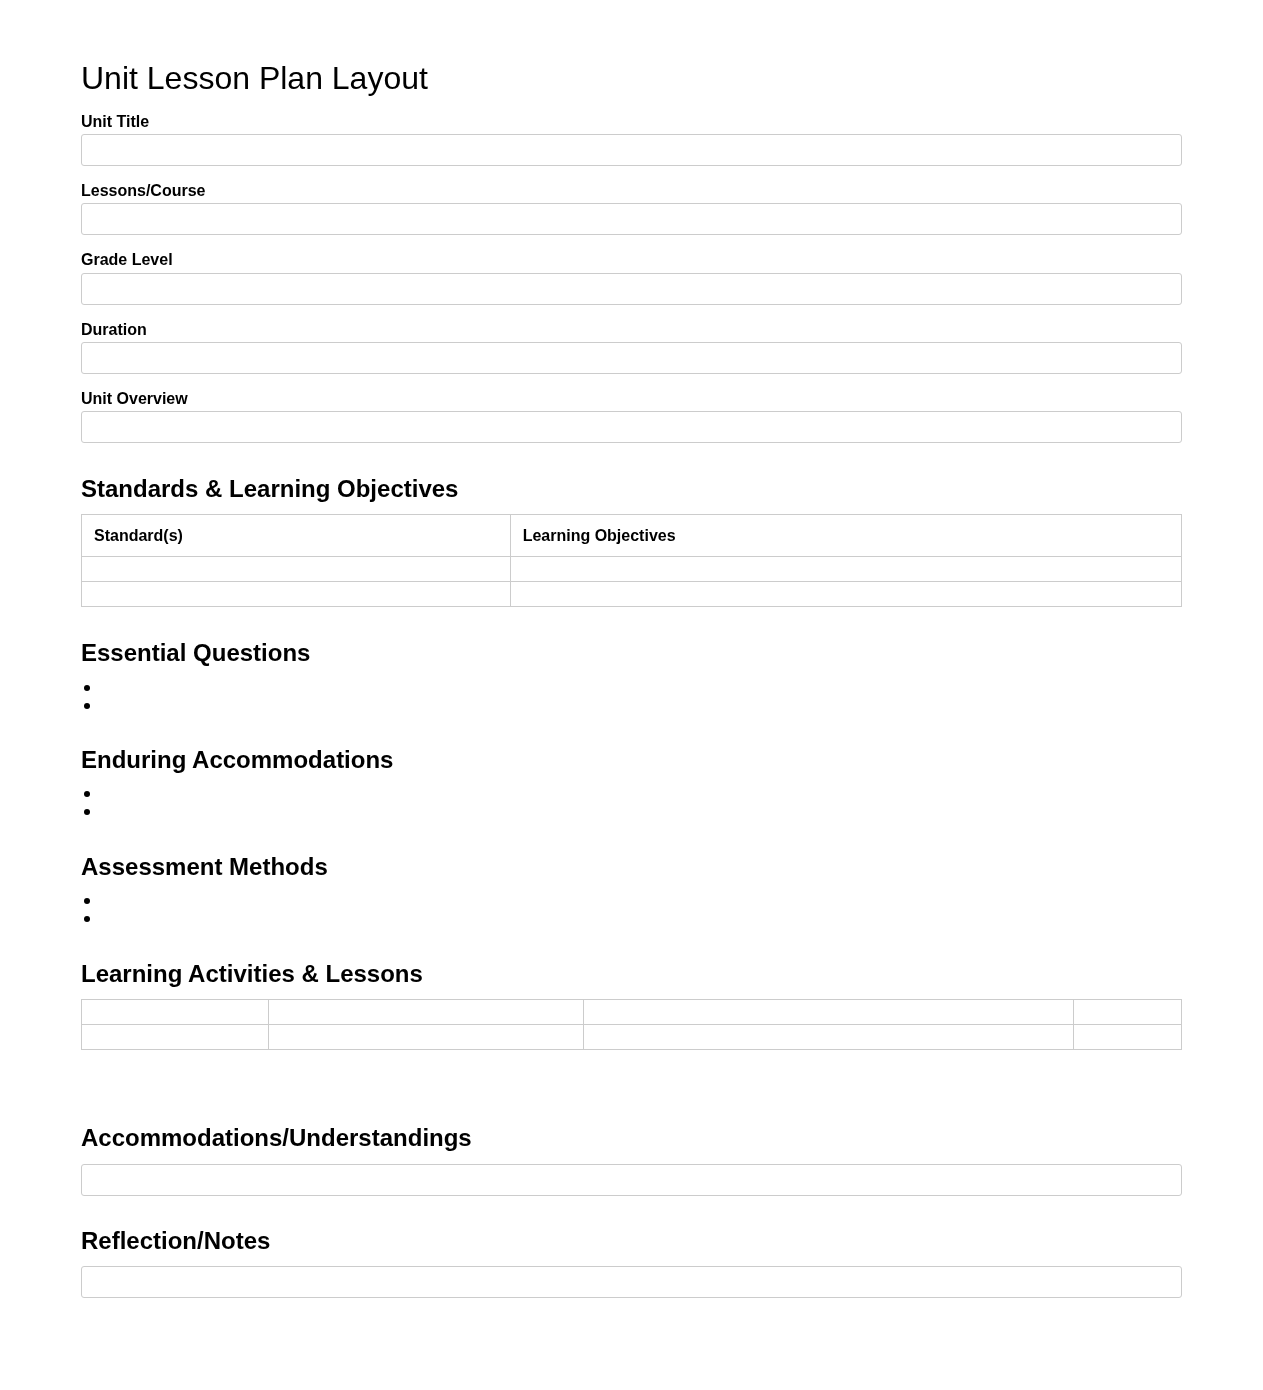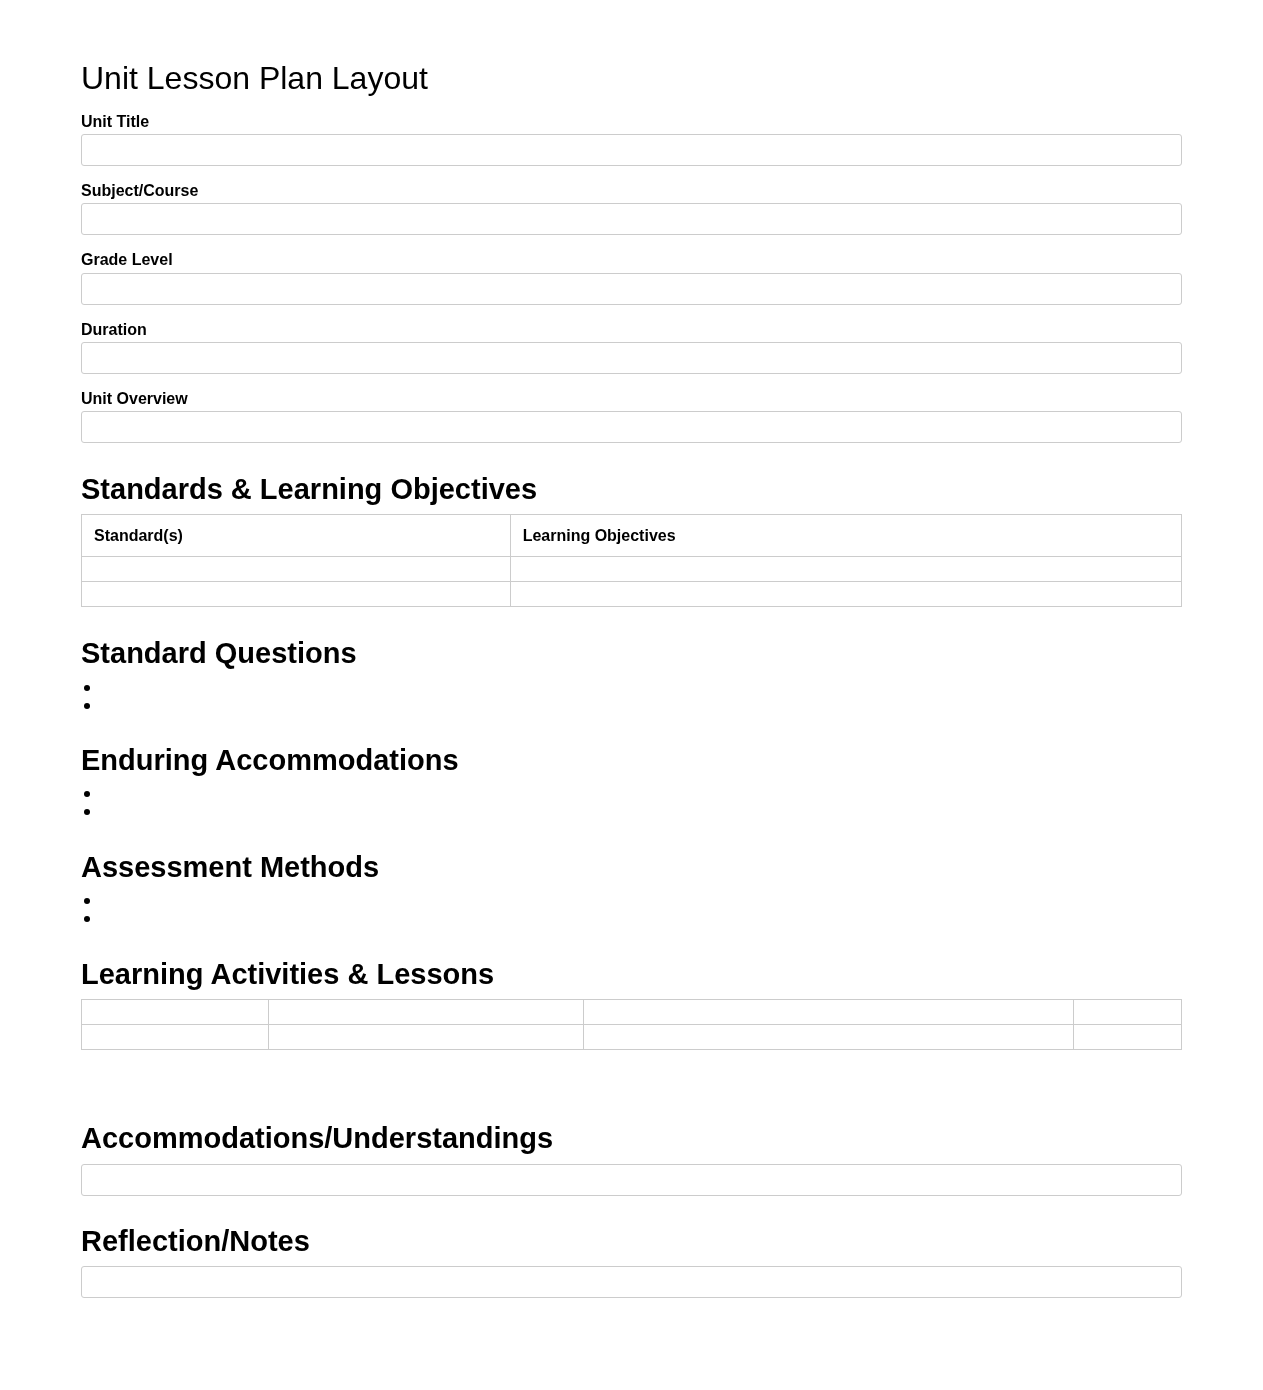--- a/index.html
+++ b/index.html
@@ -1,39 +1,39 @@
 <!DOCTYPE html>
 <html><head>
 <meta charset="utf-8">
 <style>
   html, body { margin: 0; padding: 0; background: #ffffff; }
   body { width: 1263px; height: 1390px; font-family: "Liberation Sans", sans-serif; color: #000; position: relative; }
   .page { position: absolute; left: 81px; top: 0; width: 1101px; }
   h1 { position: absolute; top: 58px; left: 0; margin: 0; font-size: 32px; font-weight: normal; line-height: 40px; }
   .lbl { position: absolute; left: 0; font-size: 16px; font-weight: bold; margin: 0; line-height: 20px; text-align: center; }
   .inp { position: absolute; left: 0; width: 1101px; height: 32px; box-sizing: border-box; border: 1px solid #cccccc; border-radius: 3px; background: #fff; padding: 0 8px; font-family: "Liberation Sans", sans-serif; font-size: 16px; outline: none; }
-  h2 { position: absolute; left: 0; margin: 0; font-size: 29px; font-weight: bold; line-height: 28px; }
+  h2 { position: absolute; left: 0; margin: 0; font-size: 24px; font-weight: bold; line-height: 28px; }
   table { position: absolute; left: 0; width: 1101px; border-collapse: collapse; padding-left: 42px; }
   th, td { border: 1px solid #cccccc; padding: 0 12px; text-align: left; font-size: 16px; }
   th { height: 42px; font-weight: bold; box-sizing: border-box; }
   td { height: 25px; box-sizing: border-box; }
   ul { position: absolute; left: 0; margin: 0; padding: 0 0 0 0; list-style: none; }
   ul li { position: relative; height: 18px; }
   ul li::before { content: ""; position: absolute; left: 3px; top: 6px; width: 6px; height: 6px; border-radius: 50%; background: #000; }
 </style>
 </head>
 <body>
 
 <div class="page">
   <h1>Unit Lesson Plan Layout</h1>
 
   <div class="lbl" style="top:112px">Unit Title</div>
   <input class="inp" style="top: 134px;" value="">
 
-  <div class="lbl" style="top:181px">Subject/Course</div>
+  <div class="lbl" style="top:181px">Lessons/Course</div>
   <input class="inp" style="top: 203px;" value="">
 
   <div class="lbl" style="top:250px">Grade Level</div>
   <input class="inp" style="top: 273px;" value="">
 
   <div class="lbl" style="top:320px">Duration</div>
   <input class="inp" style="top: 342px;" value="">
 
   <div class="lbl" style="top:389px">Unit Overview</div>
   <input class="inp" style="top: 411px;" value="">
@@ -53,21 +53,21 @@
       <td></td>
       <td></td>
     </tr>
     <tr>
       <td></td>
       <td></td>
     </tr>
   </tbody>
     </table>
 
-  <h2 style="top:639px">Standard Questions</h2>
+  <h2 style="top:639px">Essential Questions</h2>
   <ul style="top:679px">
     <li></li>
     <li></li>
   </ul>
 
   <h2 style="top:746px">Enduring Accommodations</h2>
   <ul style="top:785px">
     <li></li>
     <li></li>
   </ul>

